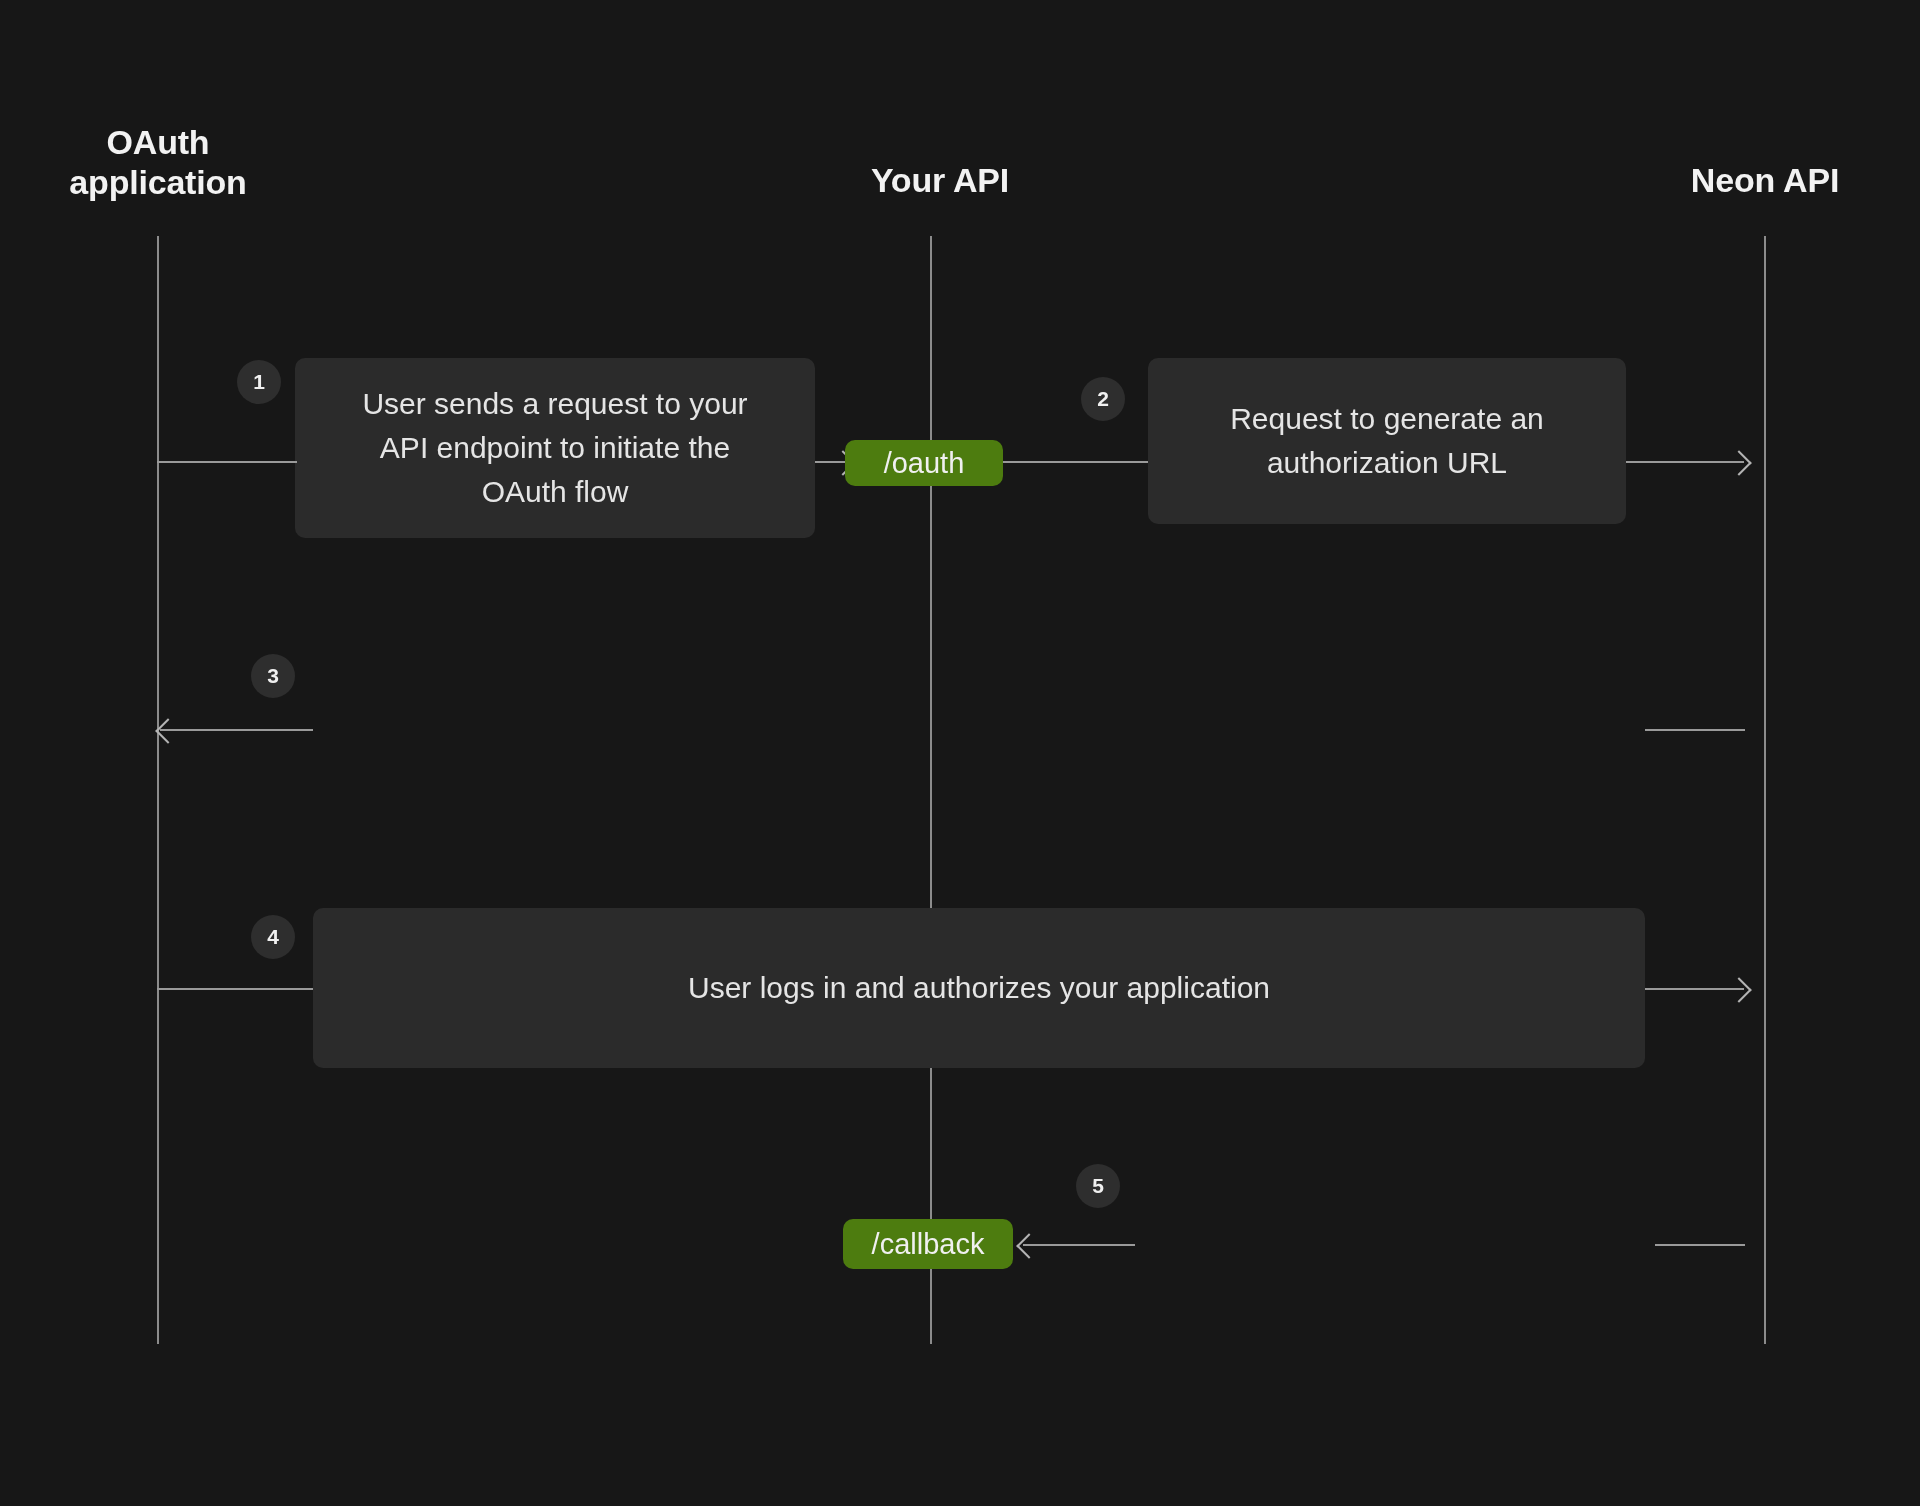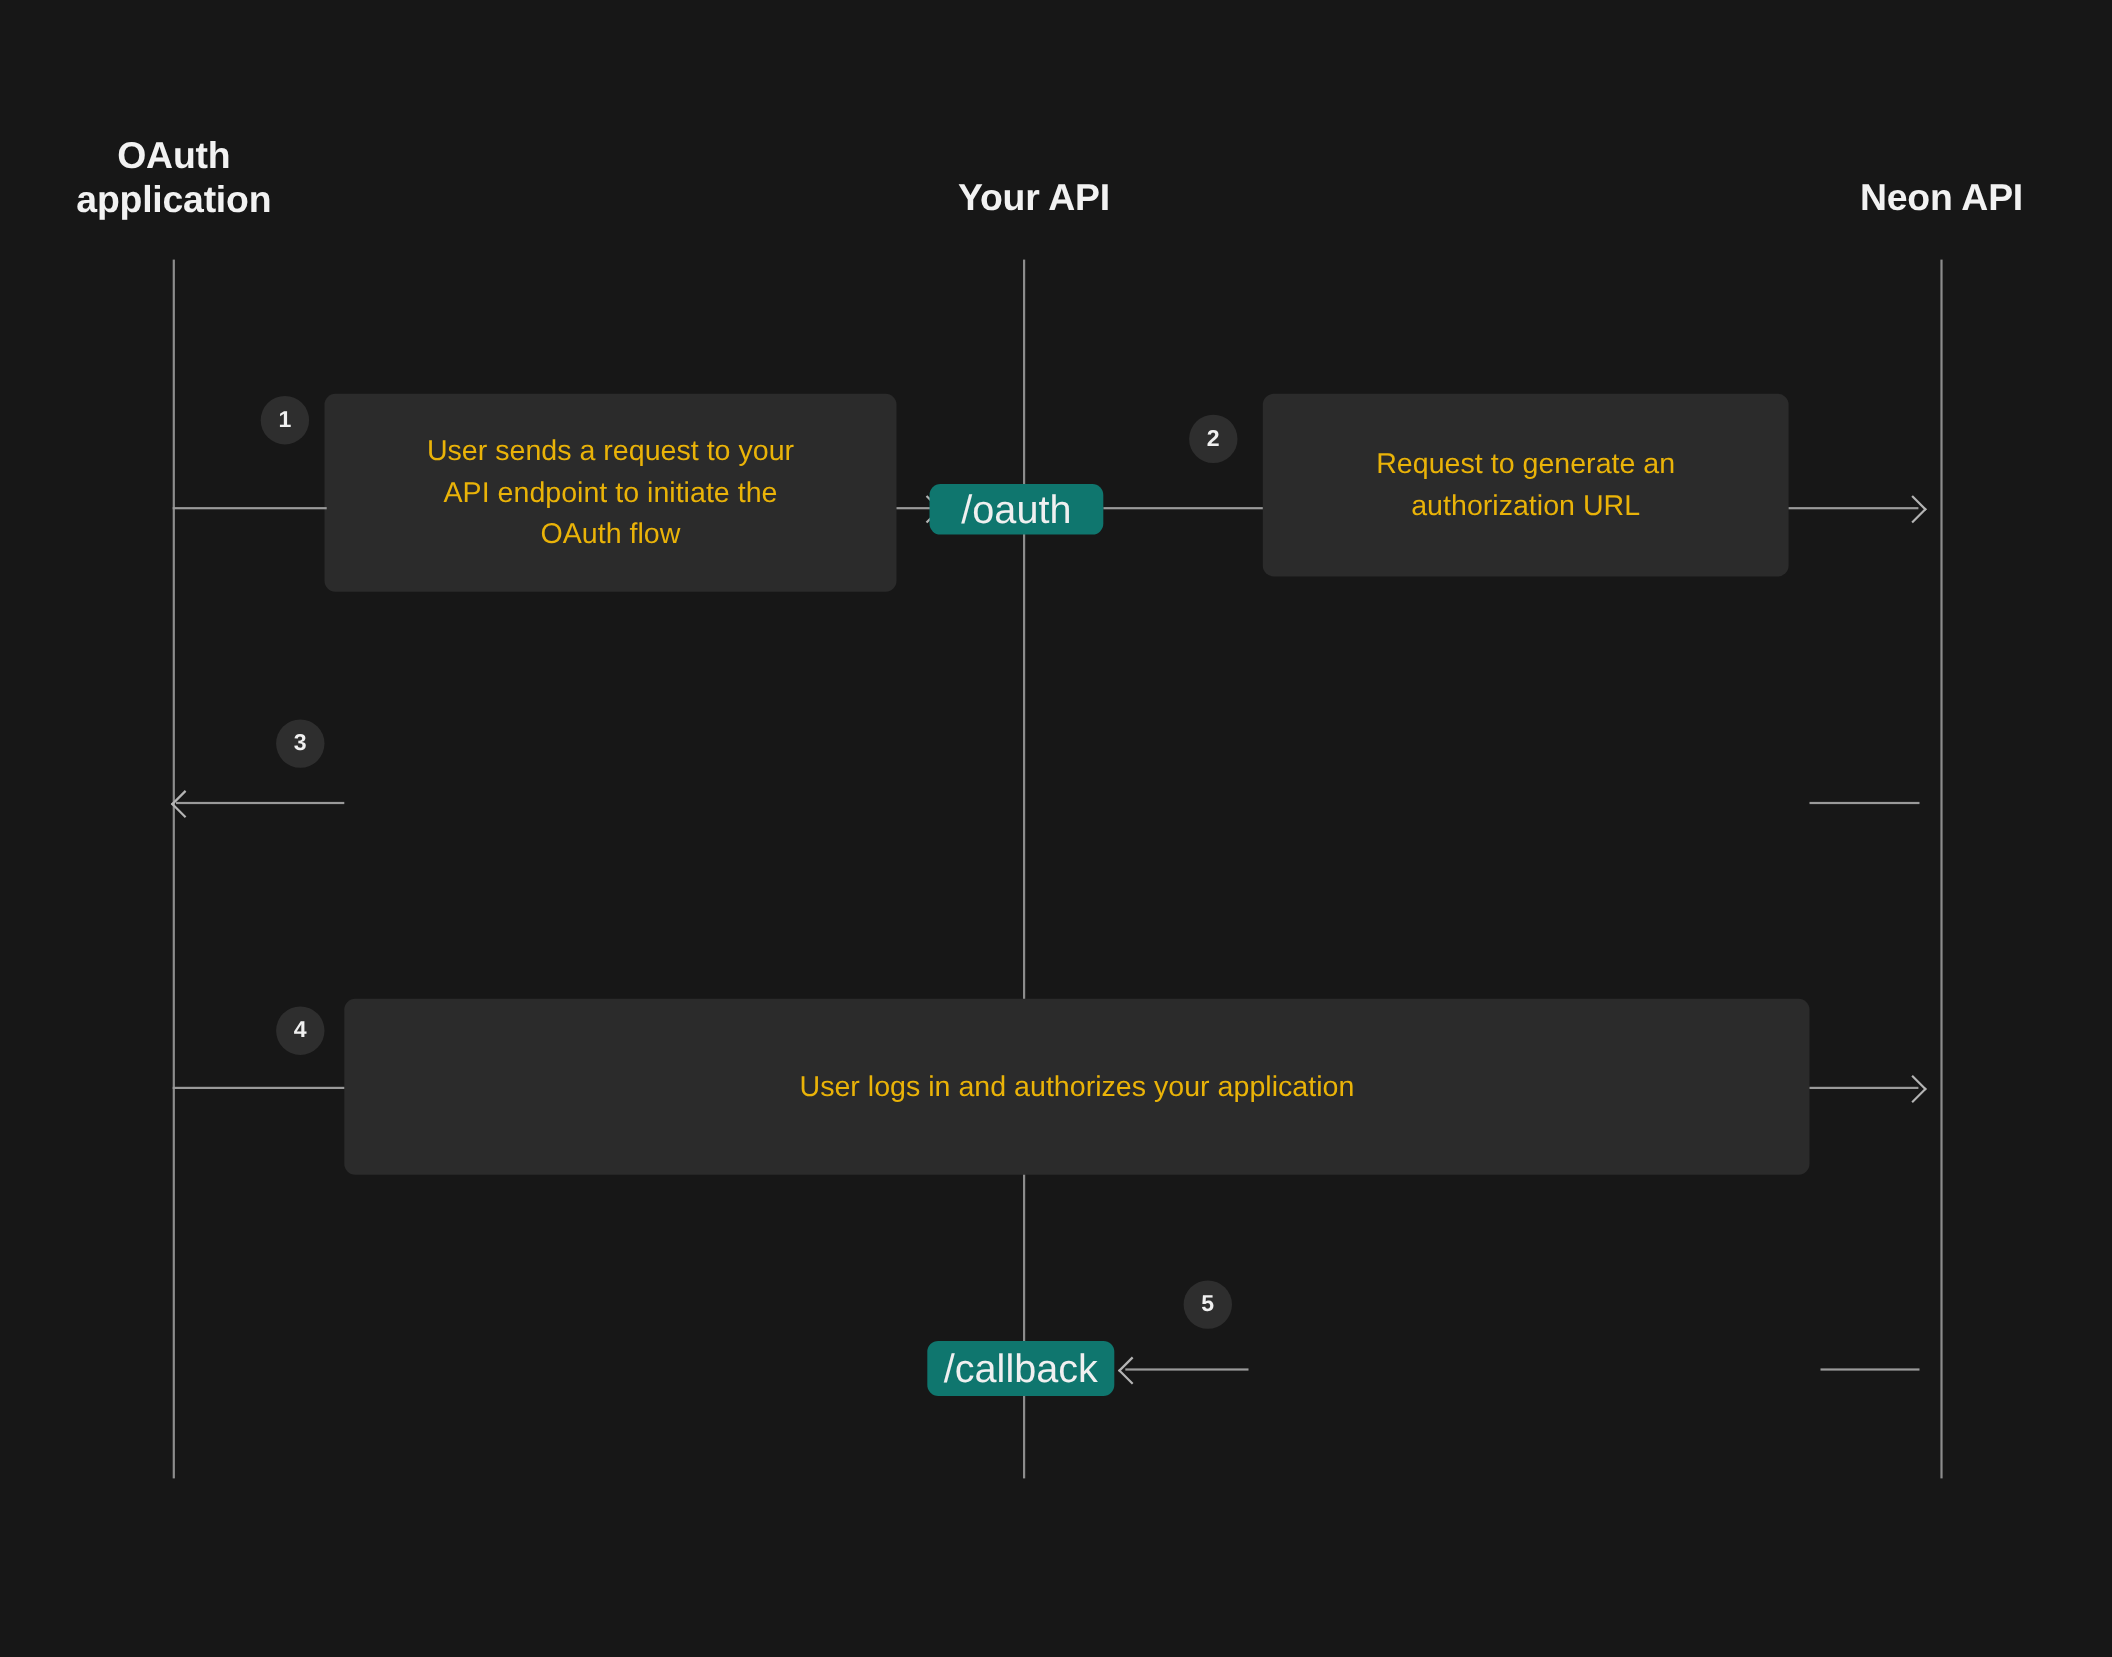--- a/index.html
+++ b/index.html
@@ -44,22 +44,22 @@
     position: absolute;
     background: #2b2b2b;
     border-radius: 10px;
     display: flex;
     align-items: center;
     justify-content: center;
     box-sizing: border-box;
     padding: 10px 24px;
   }
   .step-text {
-    color: #eab308;
-    font-size: 26px;
+    color: #e5e5e5;
+    font-size: 30px;
     line-height: 1.46;
     text-align: center;
     white-space: pre-line;
   }
 
   
   .badge {
     position: absolute;
     width: 44px;
     height: 44px;
@@ -70,24 +70,24 @@
     font-weight: 700;
     display: flex;
     align-items: center;
     justify-content: center;
     z-index: 4;
   }
 
   
   .pill {
     position: absolute;
-    background: #0f766e;
+    background: #4d7c0f;
     border-radius: 10px;
     color: #f0f0f0;
-    font-size: 36px;
+    font-size: 29px;
     display: flex;
     align-items: center;
     justify-content: center;
     z-index: 5;
     padding: 0 18px;
     box-sizing: border-box;
   }
 
   
   .conn {

